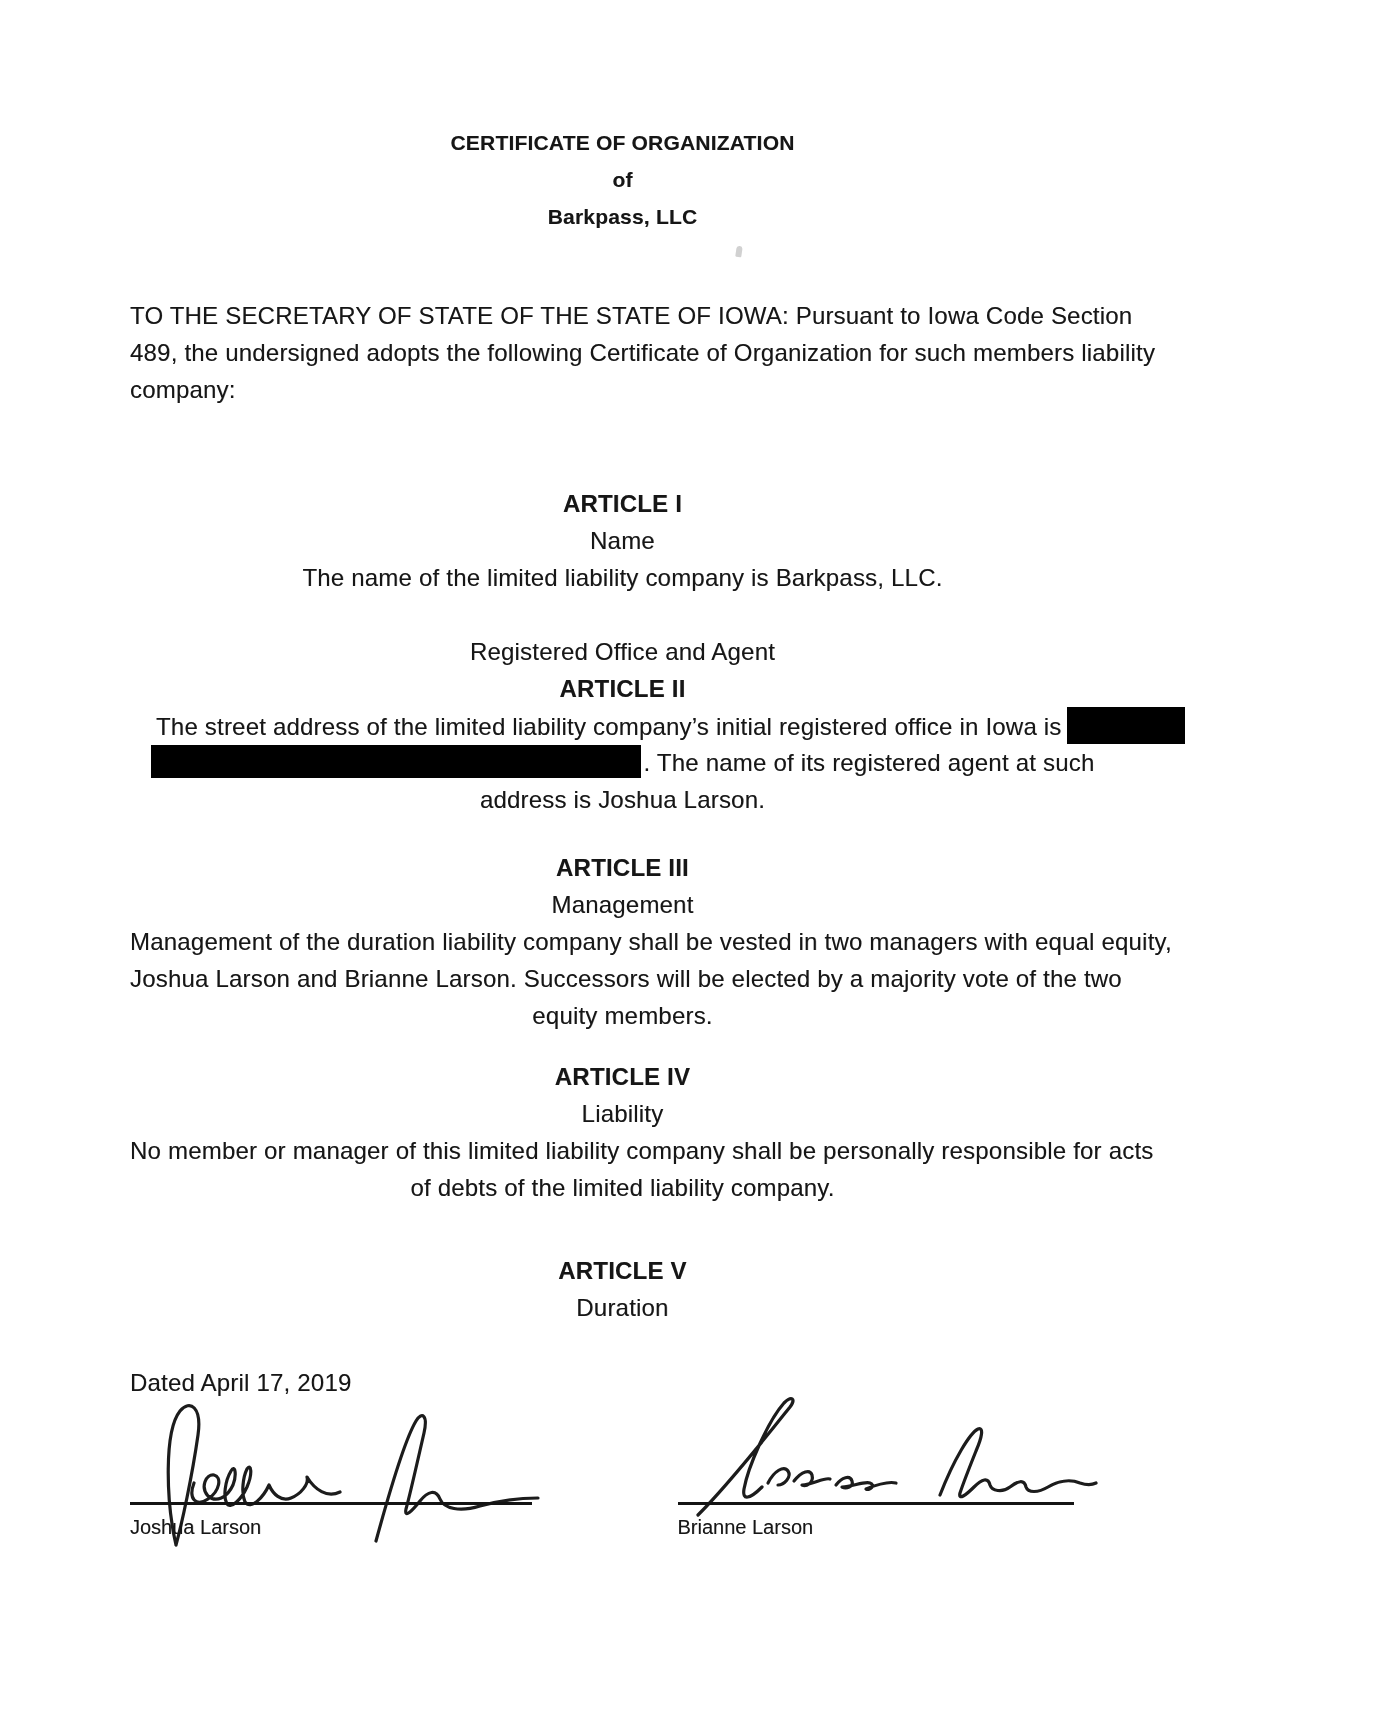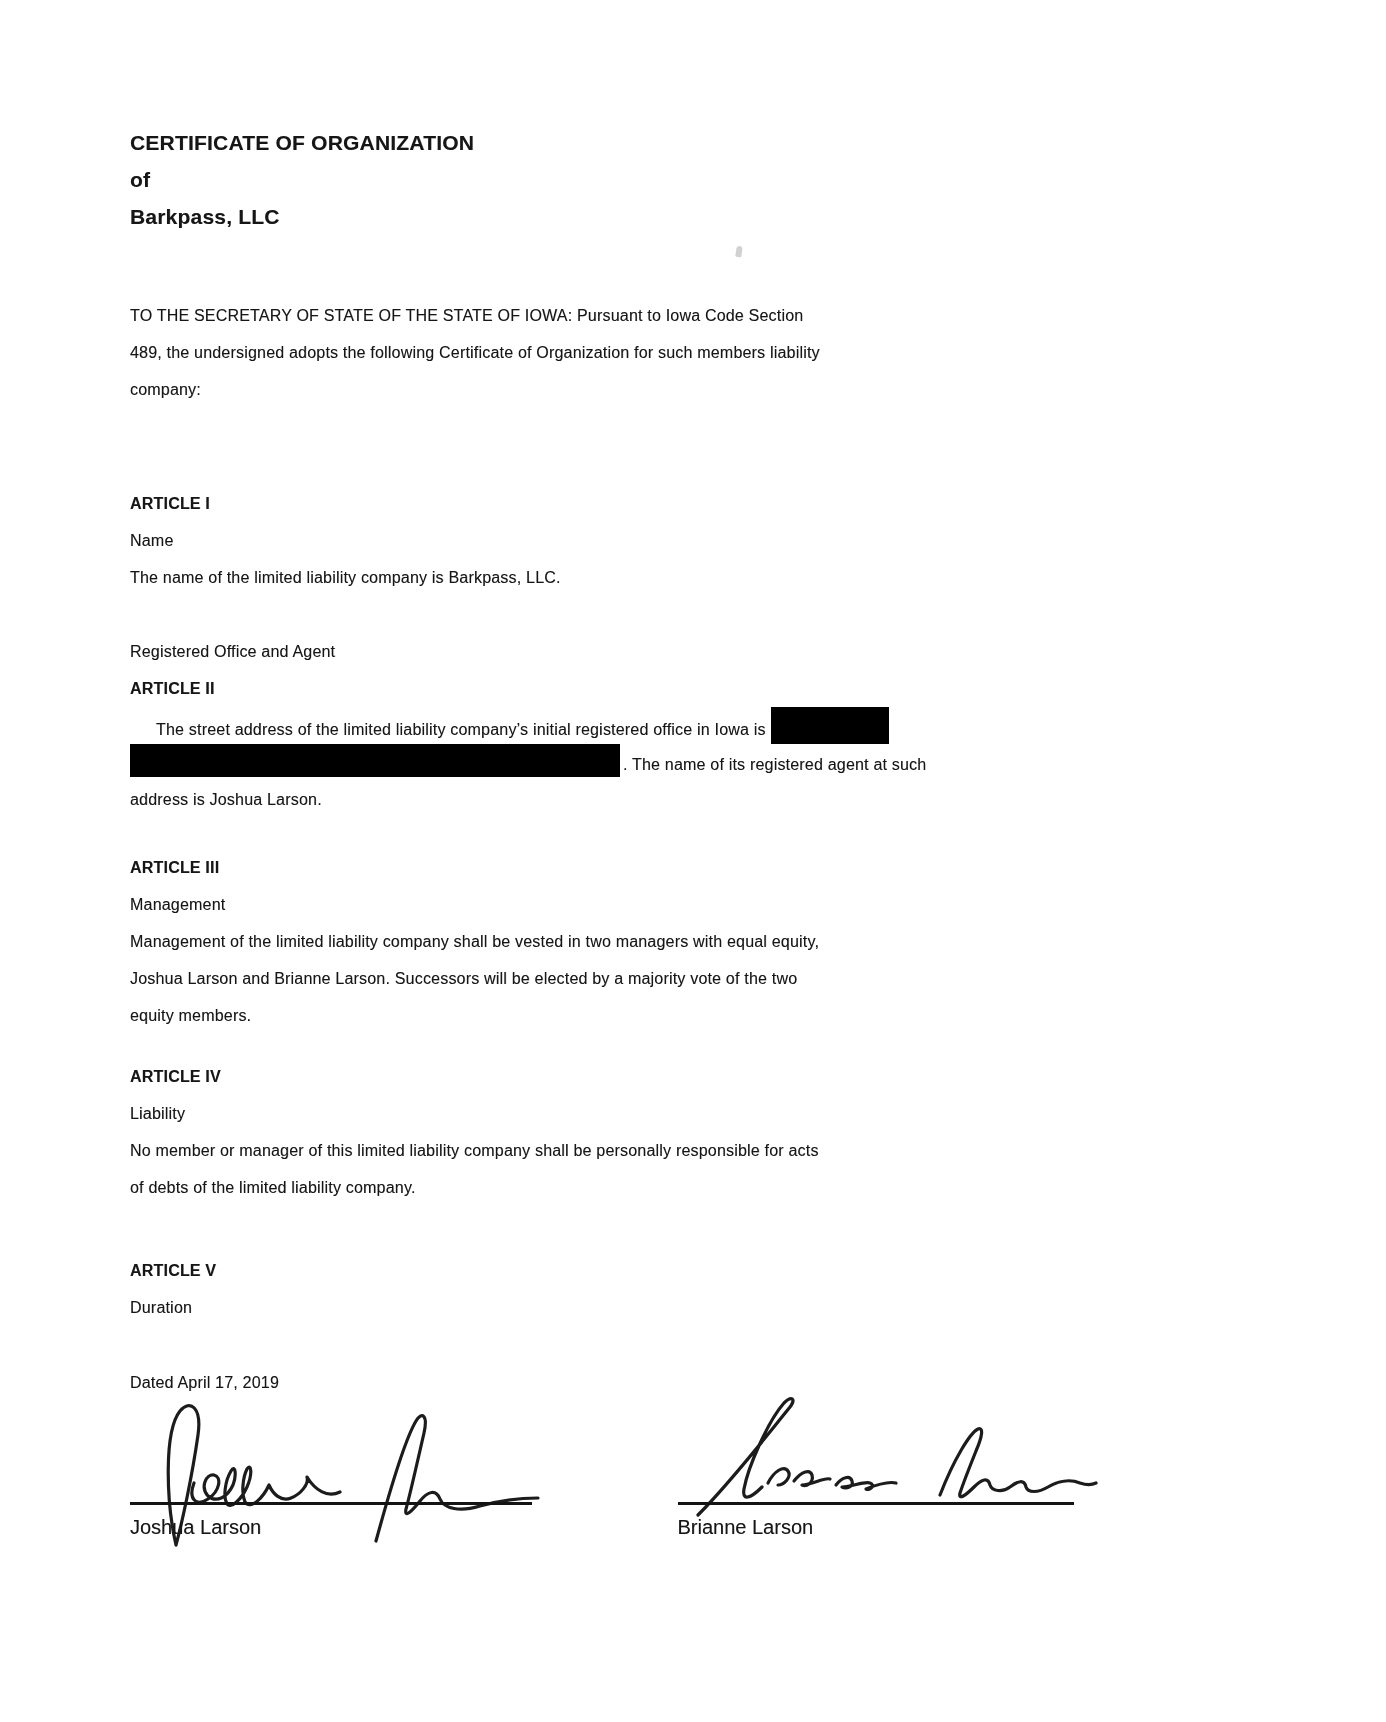--- a/index.html
+++ b/index.html
@@ -8,26 +8,26 @@
     width:1386px; height:1722px;
     margin:0 auto;
     background:#ffffff;
     color:#161616;
     font-family:"Liberation Sans", sans-serif;
     overflow:hidden;
   }
   .content { padding:124px 0 0 130px; width:985px; }
   .line {
     height:37px; line-height:37px;
-    font-size:16px;
+    font-size:24px;
     white-space:nowrap;
     text-shadow:0.3px 0.3px 0.6px rgba(20,20,20,0.35);
     letter-spacing:0.2px;
   }
-  .center { }
+  .center { text-align:center; }
   .bold { font-weight:bold; }
   .title-line { font-size:21px; }
 
   .opening   { margin-top:62px; }
   .art1      { margin-top:77px; }
   .art2      { margin-top:37px; }
   .art3      { margin-top:31px; }
   .art4      { margin-top:24px; }
   .art5      { margin-top:46px; }
   .dated-row { margin-top:38px; }
@@ -98,21 +98,21 @@
       </div>
       <div class="line center">
         <span class="redact redact-2"></span><span>. The name of its registered agent at such</span>
       </div>
       <div class="line center">address is Joshua Larson.</div>
     </section>
 
     <section class="article art3">
       <div class="line center bold">ARTICLE III</div>
       <div class="line center">Management</div>
-      <div class="line center">Management of the limited liability company shall be vested in two managers with equal equity,</div>
+      <div class="line center">Management of the duration liability company shall be vested in two managers with equal equity,</div>
       <div class="line center">Joshua Larson and Brianne Larson. Successors will be elected by a majority vote of the two</div>
       <div class="line center">equity members.</div>
     </section>
 
     <section class="article art4">
       <div class="line center bold">ARTICLE IV</div>
       <div class="line center">Liability</div>
       <div class="line center">No member or manager of this limited liability company shall be personally responsible for acts</div>
       <div class="line center">of debts of the limited liability company.</div>
     </section>

